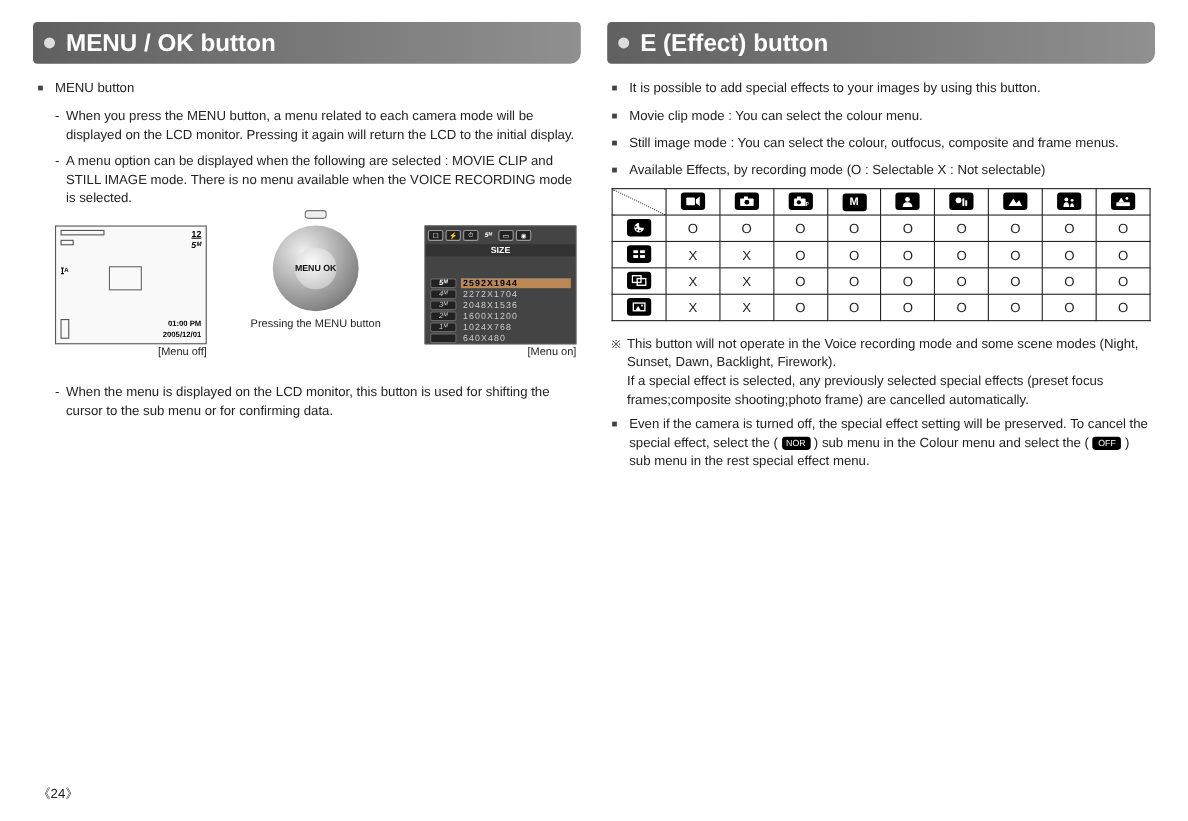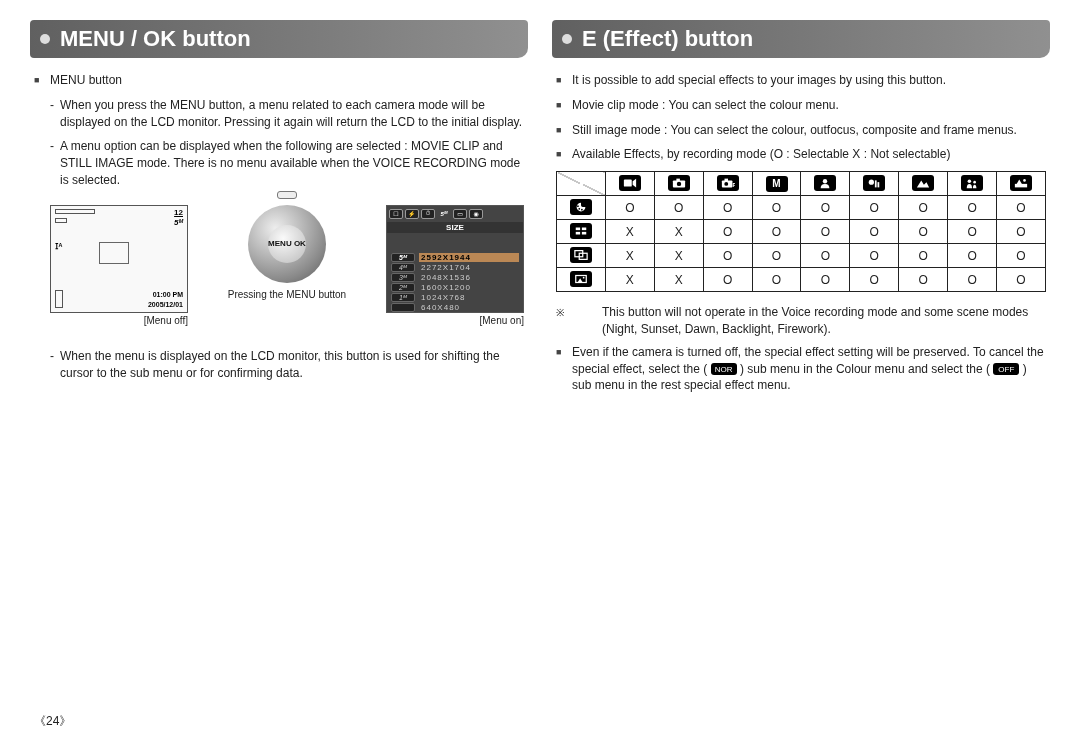--- a/index.html
+++ b/index.html
@@ -45,21 +45,21 @@
   .sq-item { display: flex; }
   .sq-item .sq {
     width: 10px; flex: 0 0 10px;
     margin-right: 6px;
   }
   .sq::before { content: "■"; color: #444; font-size: 9px; position: relative; top: -1px;}
   .sub-item { display: flex; padding-left: 16px; }
   .sub-item .dash { flex: 0 0 10px; }
   .sub-item .dash::before { content: "-"; }
   .para { flex: 1; }
-  .asterisk-item { display:flex; padding-left: 0; margin-bottom:6px; line-height:1.4;gap:32px;}
+  .asterisk-item { display:flex; padding-left: 0; margin-bottom:6px; line-height:1.4;}
   .asterisk-item .ast { flex:0 0 14px; }
   .asterisk-item .ast::before { content:"※"; font-size:10px; }
   .illo-row {
     display: flex;
     align-items: flex-start;
     justify-content: space-between;
     margin: 16px 0 22px 16px;
   }
   .lcd {
     width: 138px; height: 108px;
@@ -390,20 +390,21 @@
               <td>O</td>
               <td>O</td>
         </tr>
       </tbody>
         </table>
 
       <div class="asterisk-item">
         <span class="ast"></span>
         <span class="para">
           <span>This button will not operate in the Voice recording mode and some scene modes (Night, Sunset, Dawn, Backlight, Firework).</span><br>
+          <span>If a special effect is selected, any previously selected special effects (preset focus frames;composite shooting;photo frame) are cancelled automatically.</span>
         </span>
       </div>
       <div class="sq-item">
         <span class="sq"></span>
         <span class="para">
           <span>Even if the camera is turned off, the special effect setting will be preserved. To cancel the special effect, select the (</span>
           <span class="inline-ic">NOR</span>
           <span>) sub menu in the Colour menu and select the (</span>
           <span class="inline-ic">OFF</span>
           <span>) sub menu in the rest special effect menu.</span>

